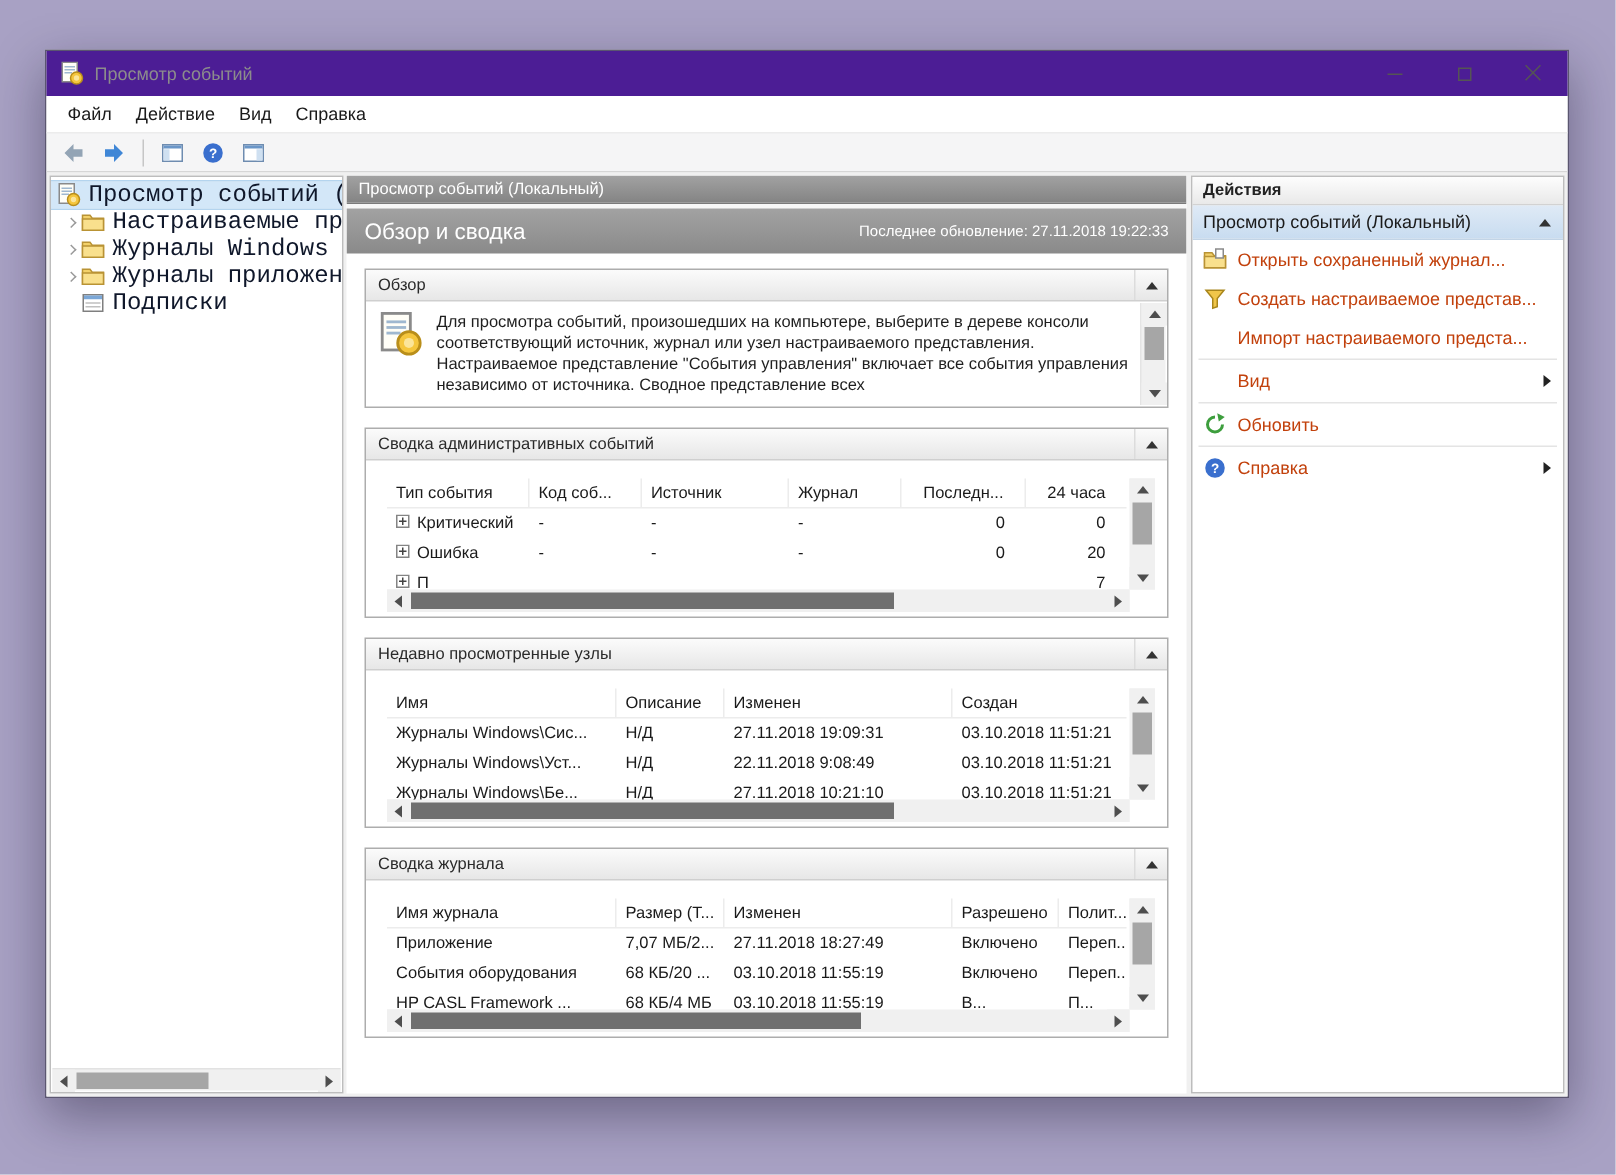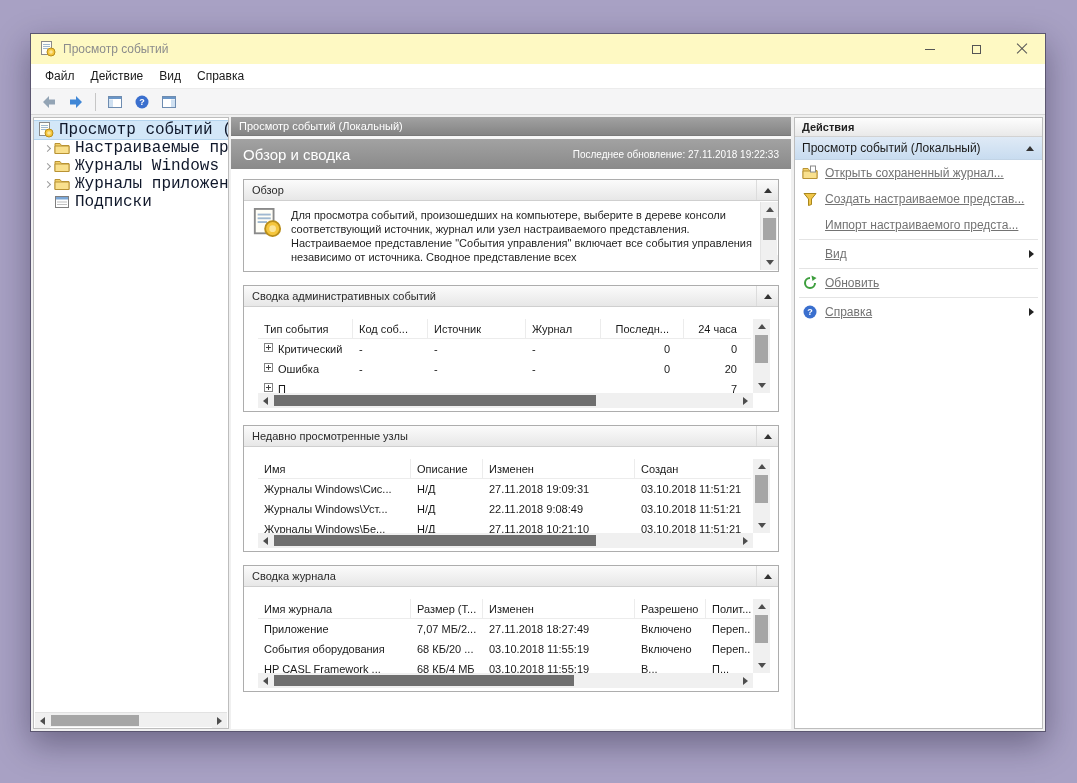--- a/index.html
+++ b/index.html
@@ -11,21 +11,21 @@
     overflow:hidden;
     font-size:12px;
     color:#1a1a1a;
   }
   .window {
     position:absolute; left:30px; top:33px; width:1016px; height:699px;
     background:#fff; border:1px solid #5b5670;
     box-shadow:0 12px 32px rgba(20,16,40,.4);
   }
   
-  .titlebar { height:30px; display:flex; align-items:center; background:#fef9c3; }
+  .titlebar { height:30px; display:flex; align-items:center; background:#4c1d95; }
   .title-icon { margin-left:9px; width:16px; height:16px; flex:none; }
   .title-text { margin-left:7px; font-size:12px; color:#8c8c8c; }
   .win-buttons { margin-left:auto; display:flex; height:100%; }
   .win-btn { width:46px; display:flex; align-items:center; justify-content:center; }
   .glyph-min{width:10px;height:1px;background:#555;}
   .glyph-max{width:9px;height:9px;border:1px solid #555;}
   .glyph-close{position:relative;width:12px;height:12px;}
   .glyph-close::before,.glyph-close::after{content:"";position:absolute;left:-1px;top:5px;width:14px;height:1px;background:#555;}
   .glyph-close::before{transform:rotate(45deg);}
   .glyph-close::after{transform:rotate(-45deg);}
@@ -105,21 +105,21 @@
   .tbl-area .hscroll { left:14px; right:25px; bottom:3px; }
   .tbl-area .hscroll .sb-btn:first-child{left:0;top:0;}
   .tbl-area .hscroll .sb-btn.right{right:0;top:0;}
   
   .actions-panel { position:absolute; left:763px; right:2px; top:2px; bottom:2px; background:#fff; border:1px solid #bdbdbd; overflow:hidden; }
   .actions-title { height:19px; display:flex; align-items:center; padding-left:7px; font-size:11px; font-weight:bold; color:#222;
                    background:linear-gradient(#fdfdfd,#e9e9e9); border-bottom:1px solid #d2d2d2; }
   .actions-group-header { height:23px; display:flex; align-items:center; padding:0 8px 0 7px; font-size:12px;
                           background:linear-gradient(#dfeaf6,#c8dcf0); border-bottom:1px solid #c2d4e6; }
   .actions-group-header .tri-up { margin-left:auto; }
-  .action-item { height:26px; display:flex; align-items:center; padding:0 8px 0 7px; font-size:12px; color:#737373;text-decoration:underline; }
+  .action-item { height:26px; display:flex; align-items:center; padding:0 8px 0 7px; font-size:12px; color:#c2410c; }
   .action-icon { width:16px; height:16px; margin-right:7px; flex:none; display:flex; align-items:center; justify-content:center; }
   .action-item .tri-right { margin-left:auto; }
   .action-sep { height:1px; background:#e4e4e4; margin:1px 4px; }
 </style>
 </head>
 <body>
 
 <div class="window">
 
   <div class="titlebar">

